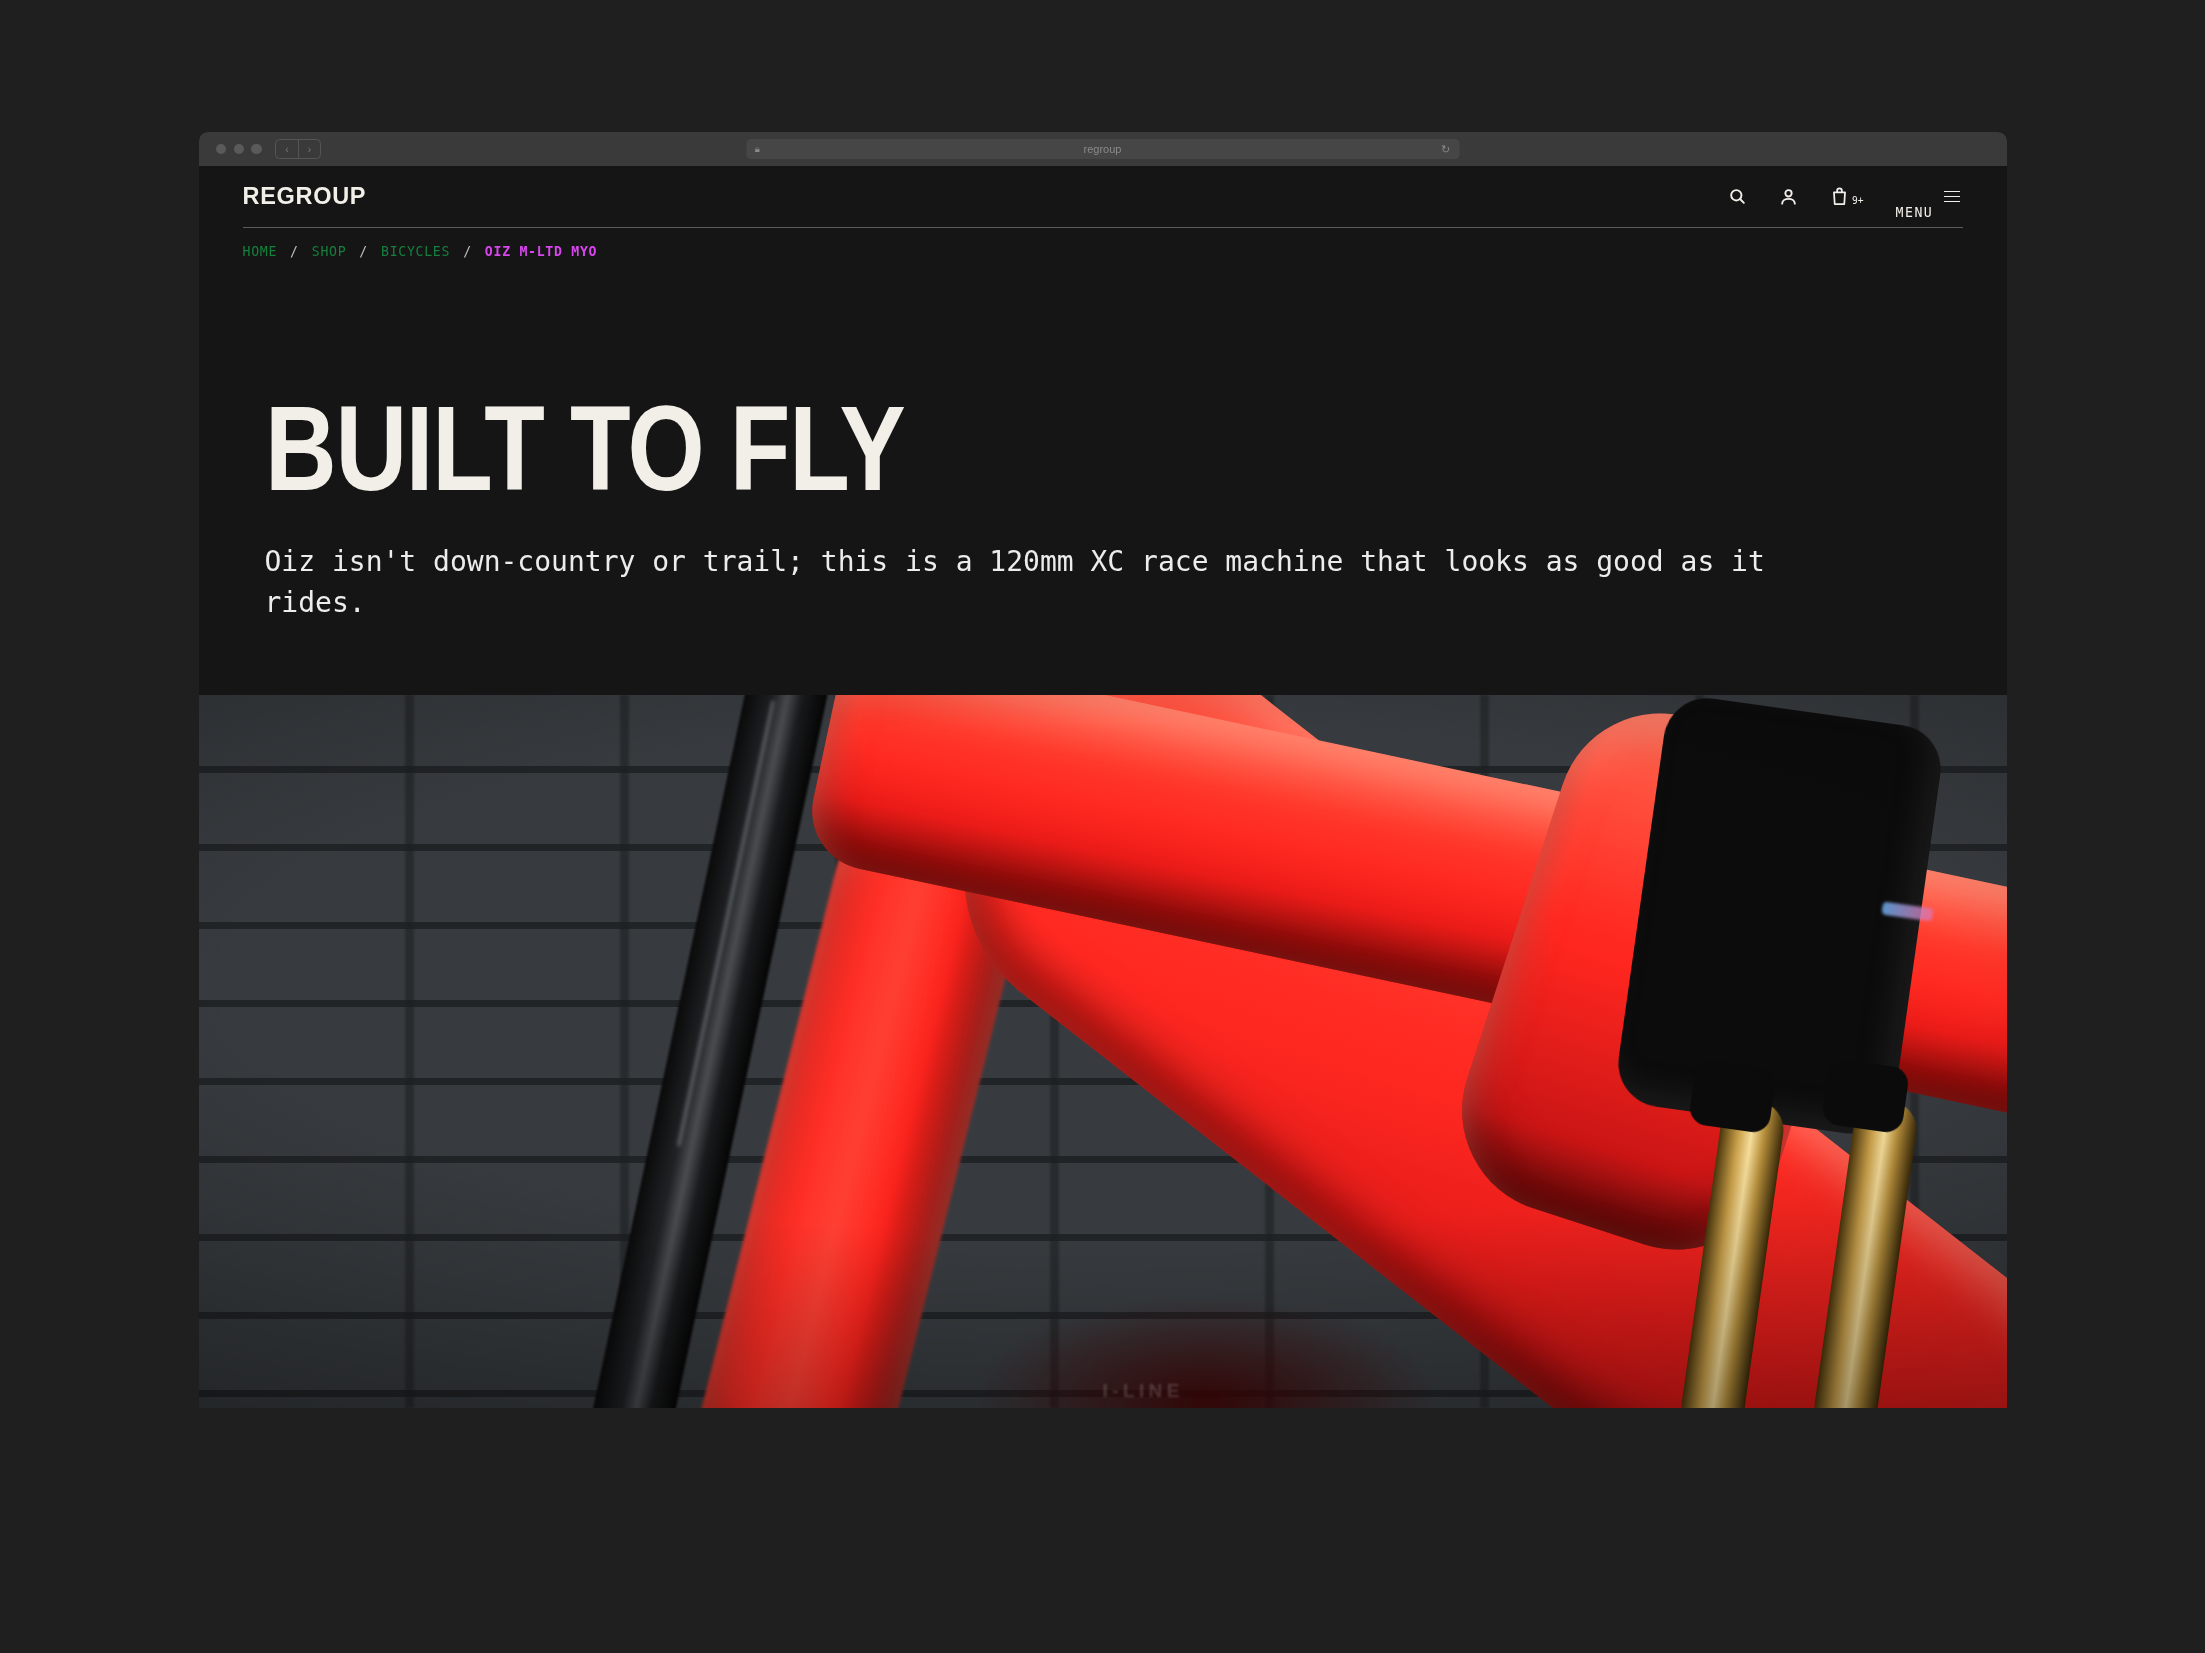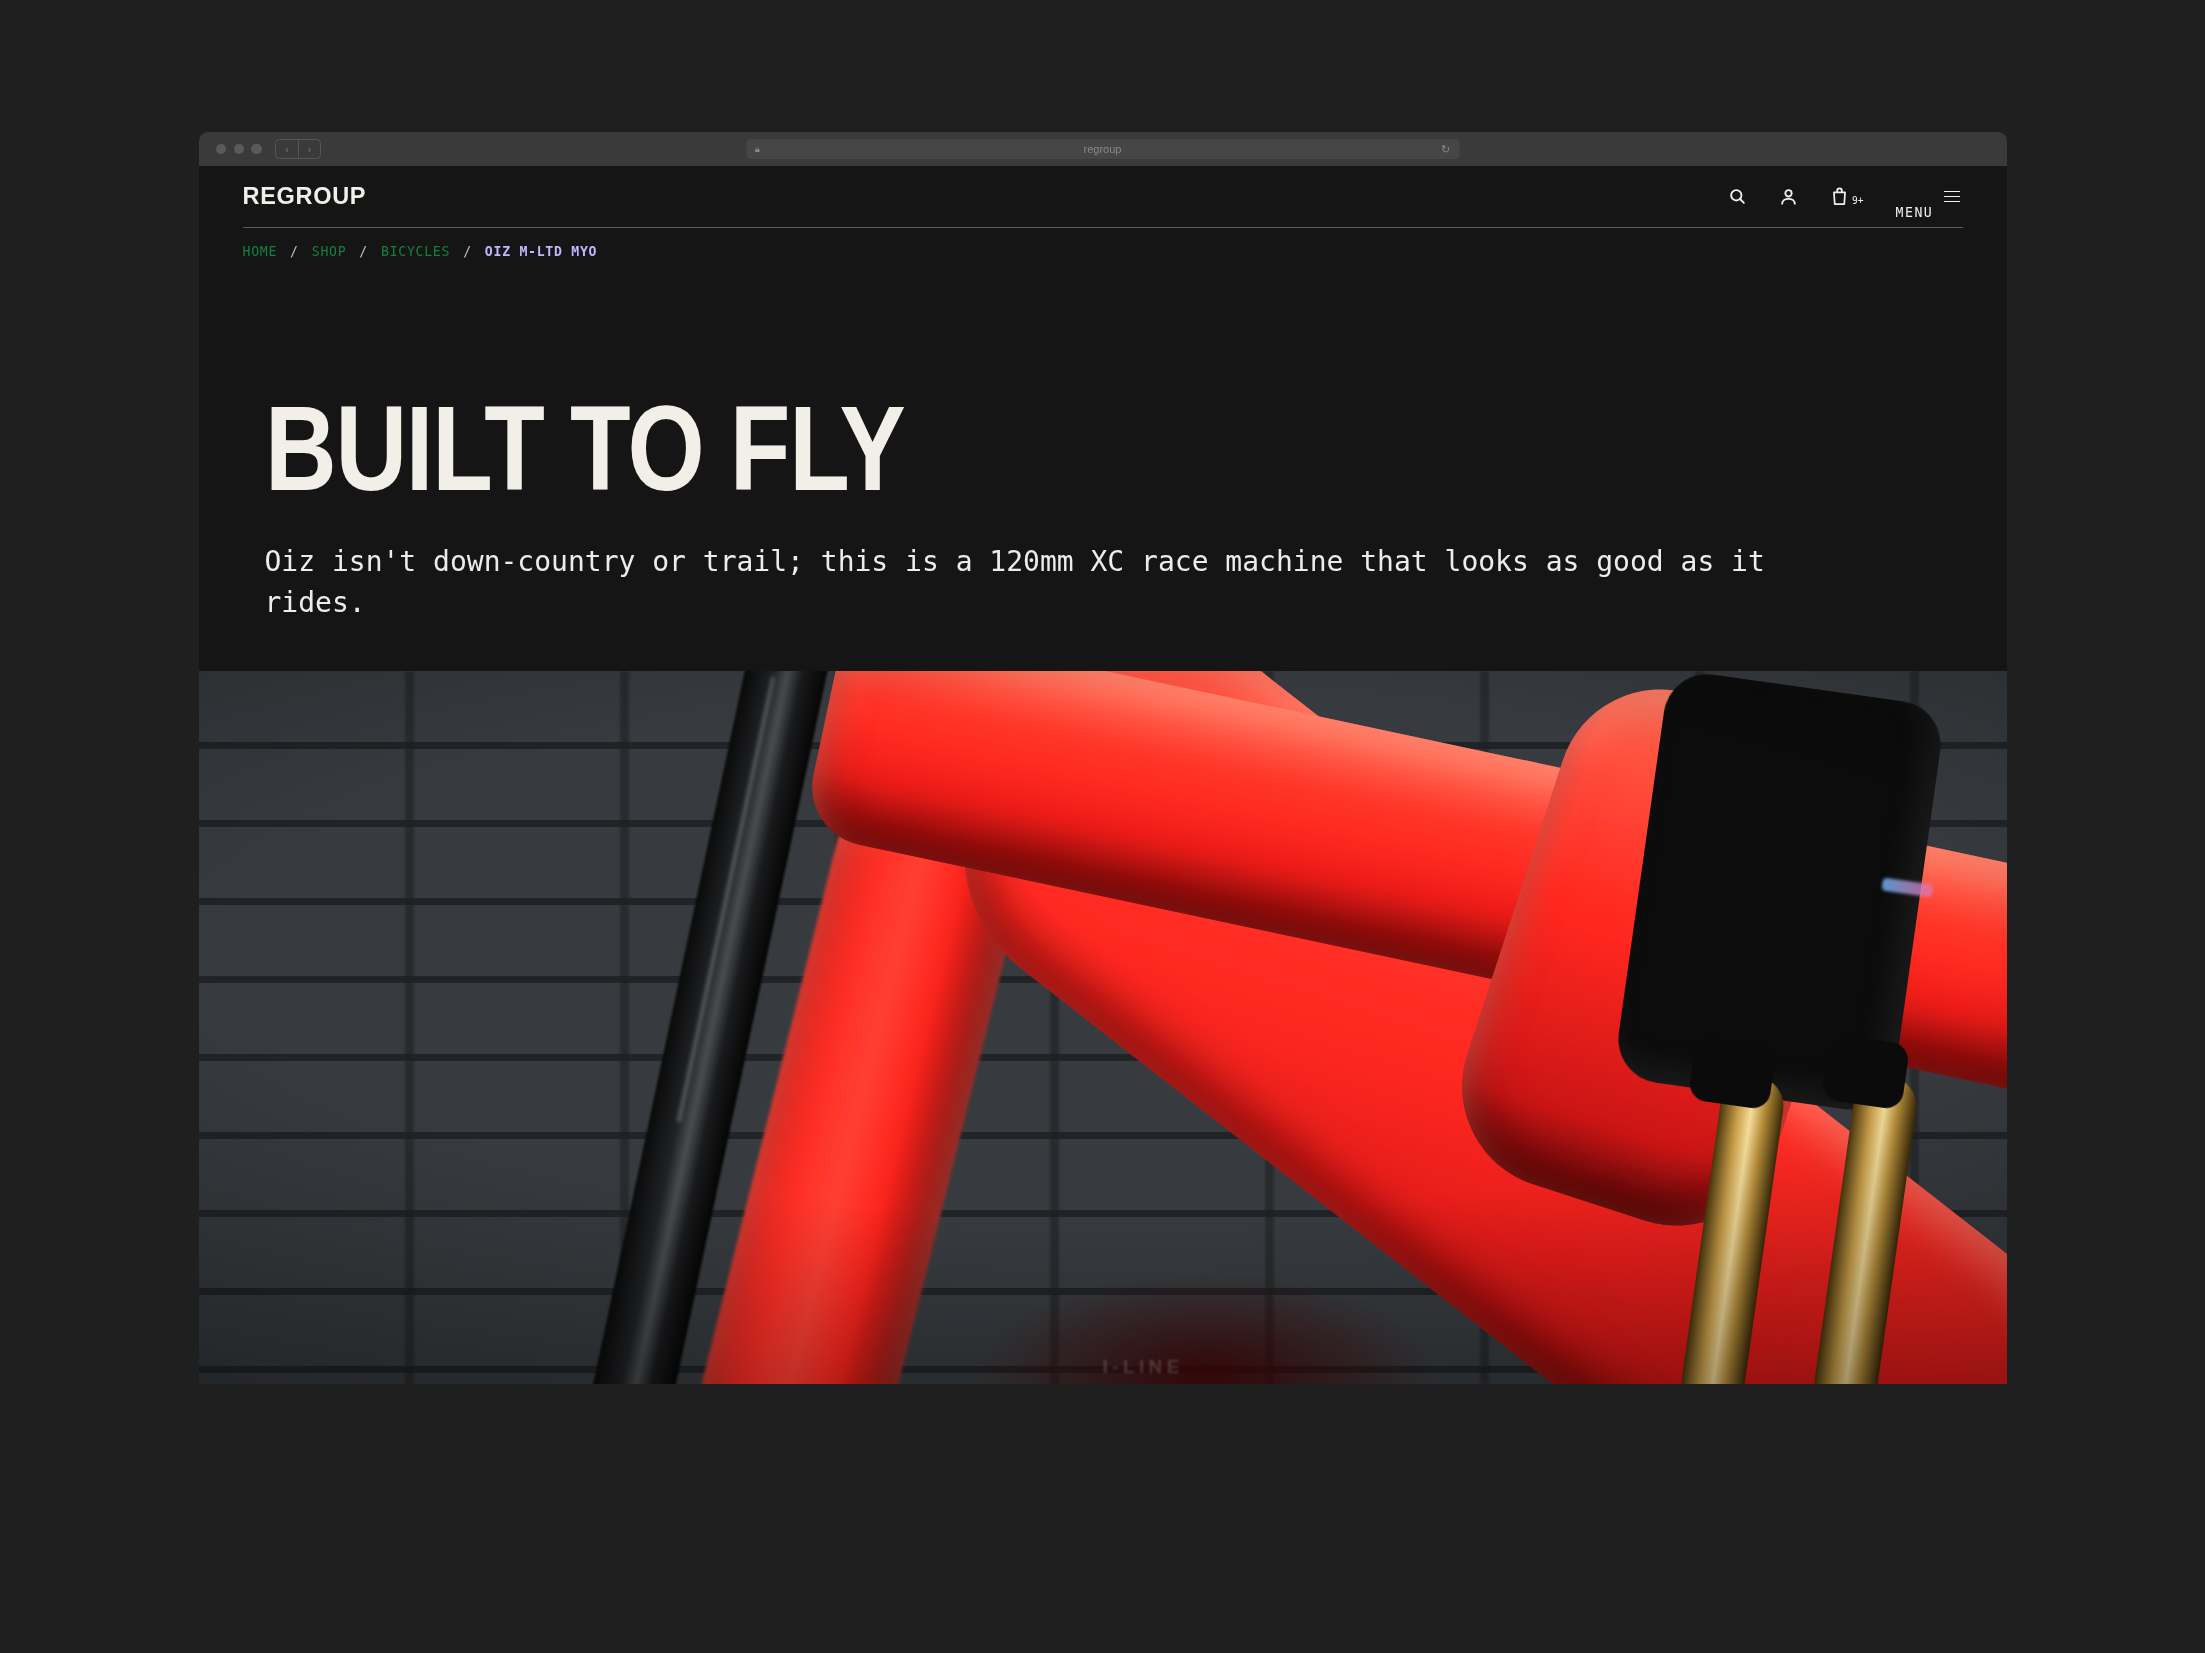--- a/index.html
+++ b/index.html
@@ -80,25 +80,25 @@
   .hamburger span { width:16px; height:1.5px; background:#f2efe9; display:block; }
 
   .breadcrumb {
     padding: 16px 0 0 0;
     color:#bdbdbd;
     font-family: ui-monospace, "SFMono-Regular", Menlo, Consolas, monospace;
     font-size: 13.2px;
     letter-spacing: 0.7px;
   }
   .breadcrumb a { color:#15803d; text-decoration:none; }
-  .breadcrumb .current { color:#c4b5fd; font-weight:700; }
+  .breadcrumb .current { color:#d946ef; font-weight:700; }
   .breadcrumb .sep { margin: 0 4.4px; }
 
   .hero {
-    padding: 132px 0 48px 22px;
+    padding: 132px 0 72px 22px;
   }
   .hero-title {
     color:#f2efe9;
     font-family: "Arial Black", Impact, Arial, sans-serif;
     font-weight: 900;
     font-size: 121px;
     letter-spacing: -1.5px;
     line-height: 0.95;
     transform: scaleX(0.82);
     transform-origin: left center;

